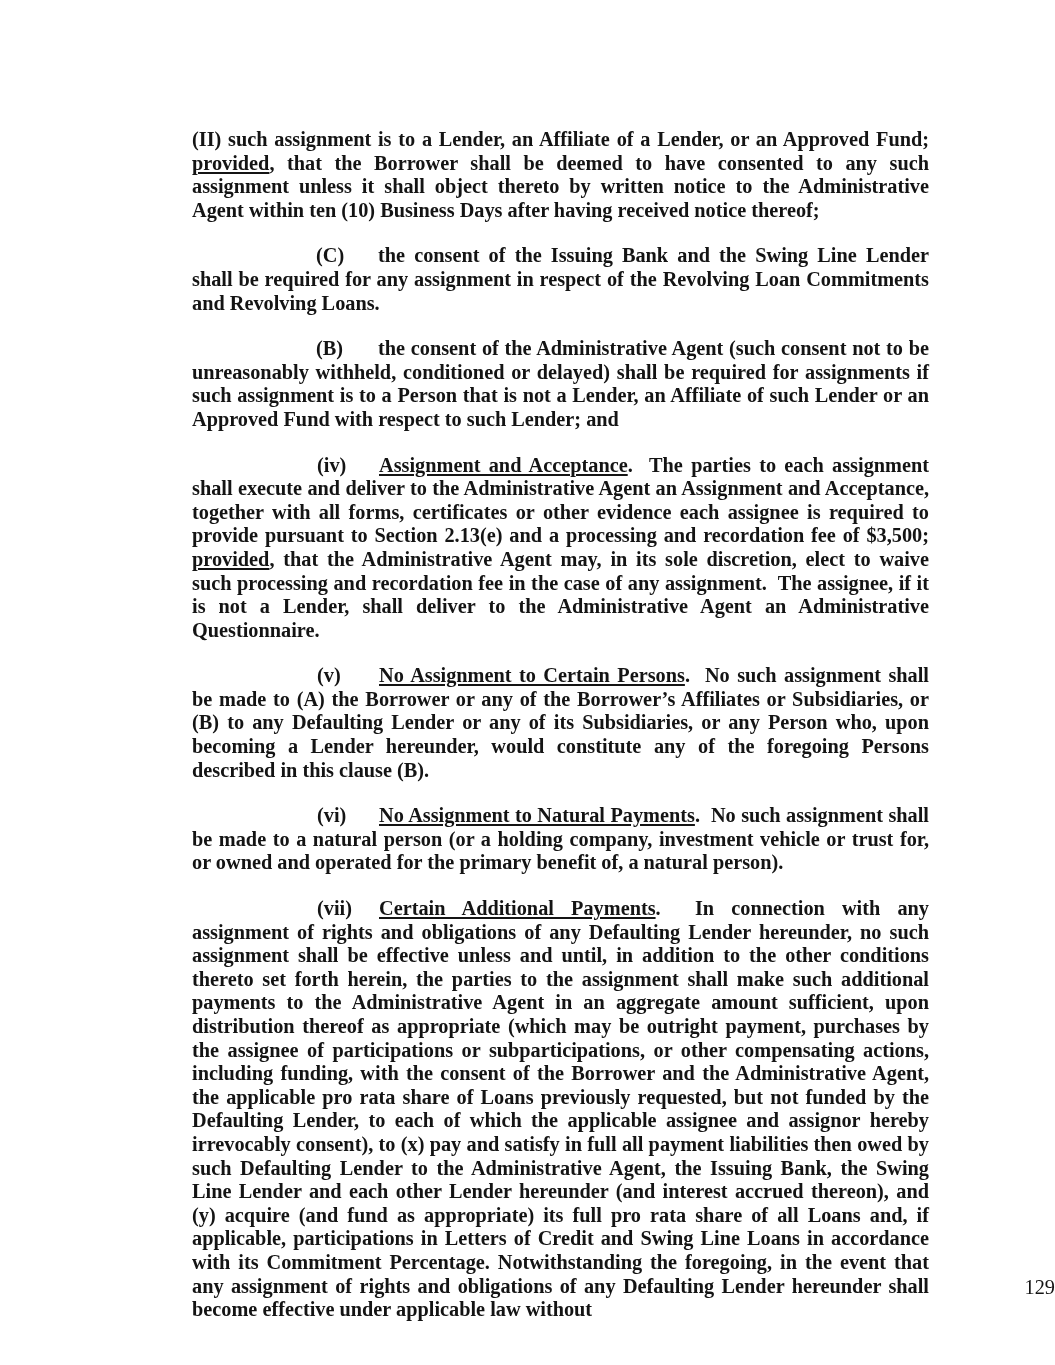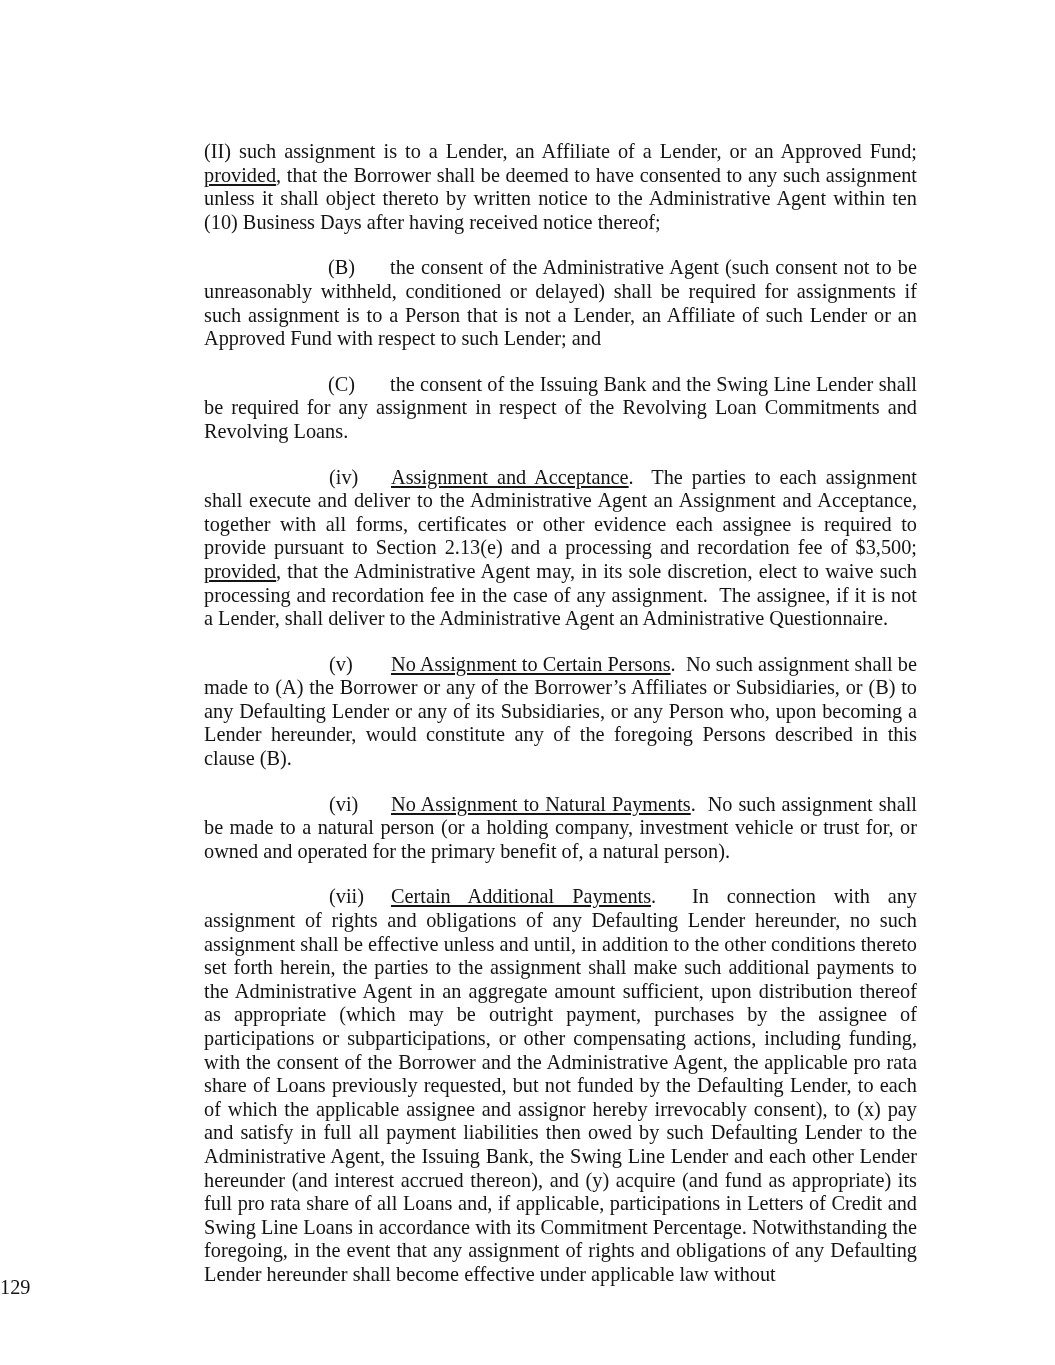--- a/index.html
+++ b/index.html
@@ -19,22 +19,23 @@
   .content {
     position: absolute;
     left: 188px;
     top: 124px;
     width: 745px;
     font-size: 20.3px;
     line-height: 23.6px;
     text-align: justify;
   }
   .content p {
-    margin: 16px;
+    margin: 4px;
     padding: 0;
+    font-weight: bold;
   }
   .content p + p {
     margin-top: 22px;
   }
   
   .indent-block {
     margin-left: 61px;
   }
   
   .fl-tab {
@@ -52,36 +53,36 @@
   }
   .u {
     text-decoration: underline;
     text-underline-offset: 2px;
   }
   .footer {
     position: absolute;
     top: 1276px;
     left: 0;
     width: 1055px;
-    text-align: left;
+    text-align: right;
     font-size: 20.3px;
     line-height: 23.6px;
   }
 </style>
 </head>
 <body>
 
 <div class="page">
   <div class="content">
 
     <p class="indent-block"><span>(II) such assignment is to a Lender, an Affiliate of a Lender, or an Approved Fund; </span><span class="u">provided</span><span>, that the Borrower shall be deemed to have consented to any such assignment unless it shall object thereto by written notice to the Administrative Agent within ten (10) Business Days after having received notice thereof;</span></p>
 
+    <p class="indent-block fl-tab"><span class="plabel">(C)</span><span>the consent of the Issuing Bank and the Swing Line Lender shall be required for any assignment in respect of the Revolving Loan Commitments and Revolving Loans.</span></p>
+
     <p class="indent-block fl-tab"><span class="plabel">(B)</span><span>the consent of the Administrative Agent (such consent not to be unreasonably withheld, conditioned or delayed) shall be required for assignments if such assignment is to a Person that is not a Lender, an Affiliate of such Lender or an Approved Fund with respect to such Lender; and</span></p>
-
-    <p class="indent-block fl-tab"><span class="plabel">(C)</span><span>the consent of the Issuing Bank and the Swing Line Lender shall be required for any assignment in respect of the Revolving Loan Commitments and Revolving Loans.</span></p>
 
     <p class="fl-main"><span class="plabel">(iv)</span><span class="u">Assignment and Acceptance</span><span>.&nbsp; The parties to each assignment shall execute and deliver to the Administrative Agent an Assignment and Acceptance, together with all forms, certificates or other evidence each assignee is required to provide pursuant to Section 2.13(e) and a processing and recordation fee of $3,500; </span><span class="u">provided</span><span>, that the Administrative Agent may, in its sole discretion, elect to waive such processing and recordation fee in the case of any assignment.&nbsp; The assignee, if it is not a Lender, shall deliver to the Administrative Agent an Administrative Questionnaire.</span></p>
 
     <p class="fl-main"><span class="plabel">(v)</span><span class="u">No Assignment to Certain Persons</span><span>.&nbsp; No such assignment shall be made to (A) the Borrower or any of the Borrower’s Affiliates or Subsidiaries, or (B) to any Defaulting Lender or any of its Subsidiaries, or any Person who, upon becoming a Lender hereunder, would constitute any of the foregoing Persons described in this clause (B).</span></p>
 
     <p class="fl-main"><span class="plabel">(vi)</span><span class="u">No Assignment to Natural Payments</span><span>.&nbsp; No such assignment shall be made to a natural person (or a holding company, investment vehicle or trust for, or owned and operated for the primary benefit of, a natural person).</span></p>
 
     <p class="fl-main"><span class="plabel">(vii)</span><span class="u">Certain Additional Payments</span><span>.&nbsp; In connection with any assignment of rights and obligations of any Defaulting Lender hereunder, no such assignment shall be effective unless and until, in addition to the other conditions thereto set forth herein, the parties to the assignment shall make such additional payments to the Administrative Agent in an aggregate amount sufficient, upon distribution thereof as appropriate (which may be outright payment, purchases by the assignee of participations or subparticipations, or other compensating actions, including funding, with the consent of the Borrower and the Administrative Agent, the applicable pro rata share of Loans previously requested, but not funded by the Defaulting Lender, to each of which the applicable assignee and assignor hereby irrevocably consent), to (x) pay and satisfy in full all payment liabilities then owed by such Defaulting Lender to the Administrative Agent, the Issuing Bank, the Swing Line Lender and each other Lender hereunder (and interest accrued thereon), and (y) acquire (and fund as appropriate) its full pro rata share of all Loans and, if applicable, participations in Letters of Credit and Swing Line Loans in accordance with its Commitment Percentage. Notwithstanding the foregoing, in the event that any assignment of rights and obligations of any Defaulting Lender hereunder shall become effective under applicable law without</span></p>
 
   </div>

